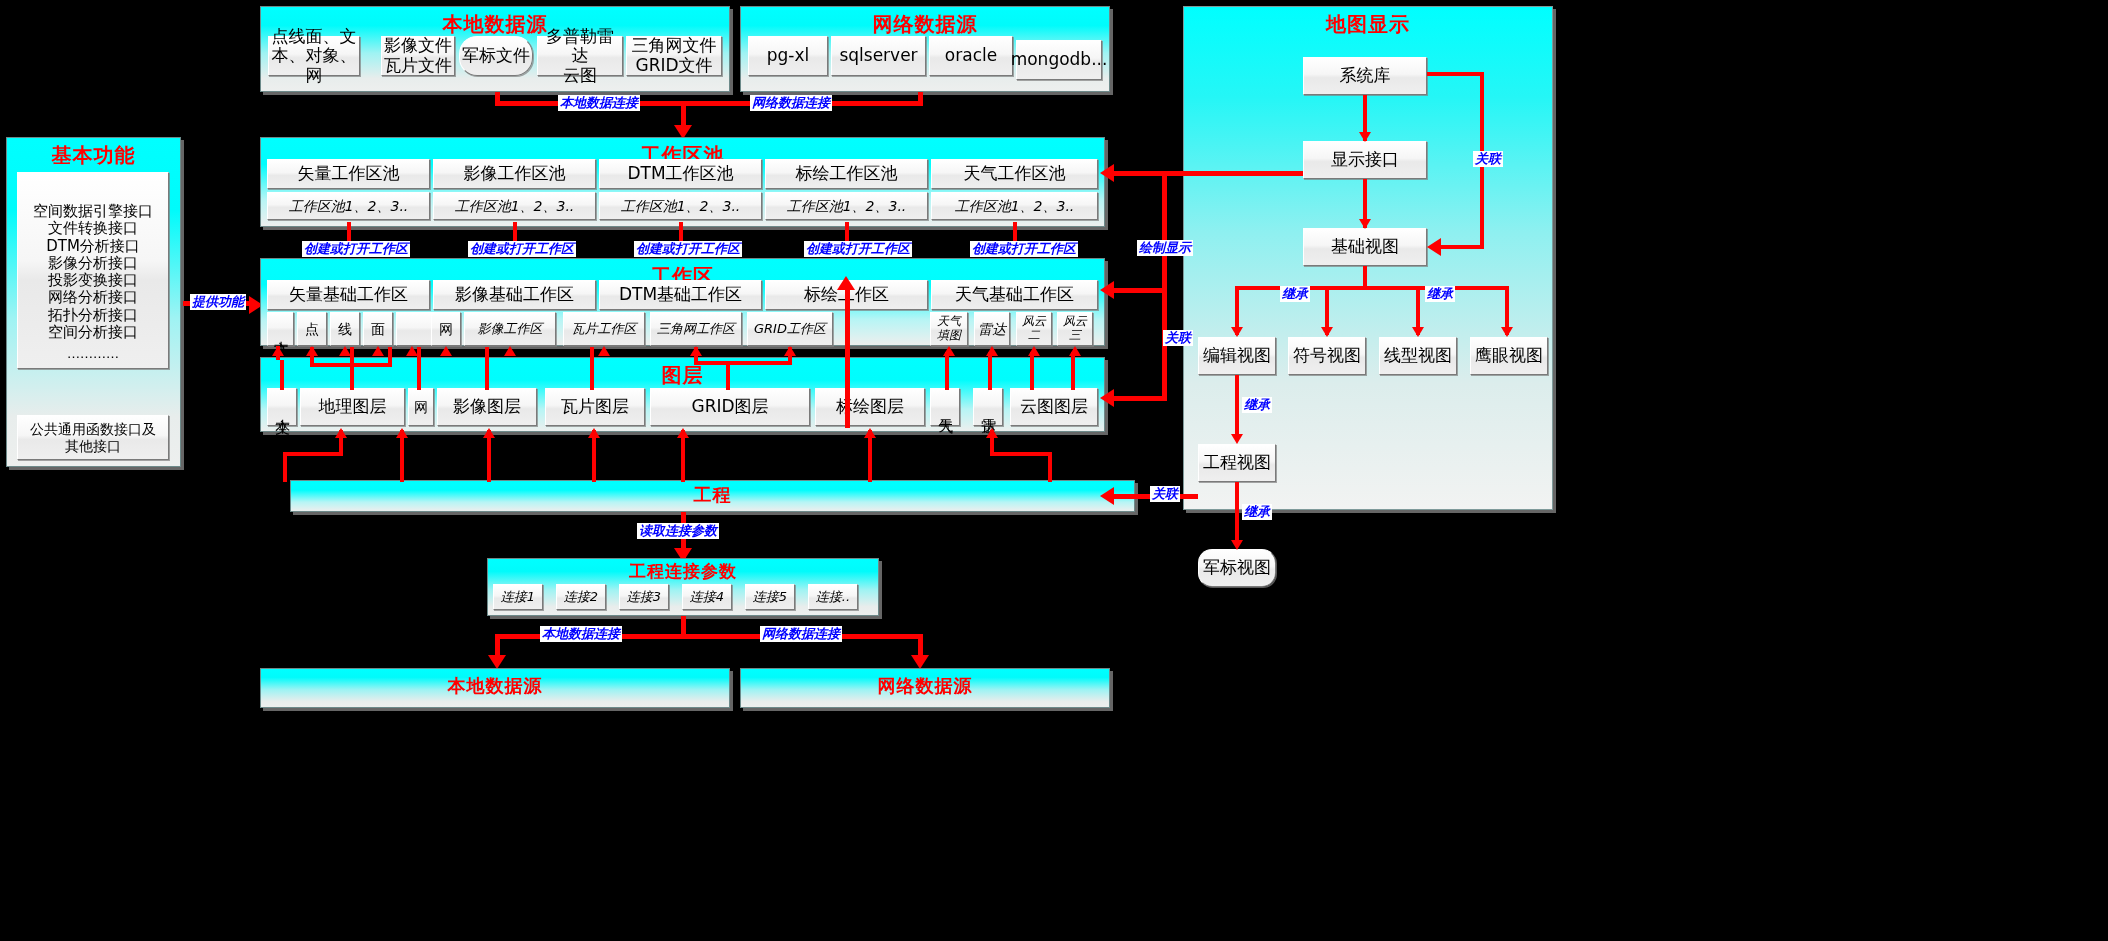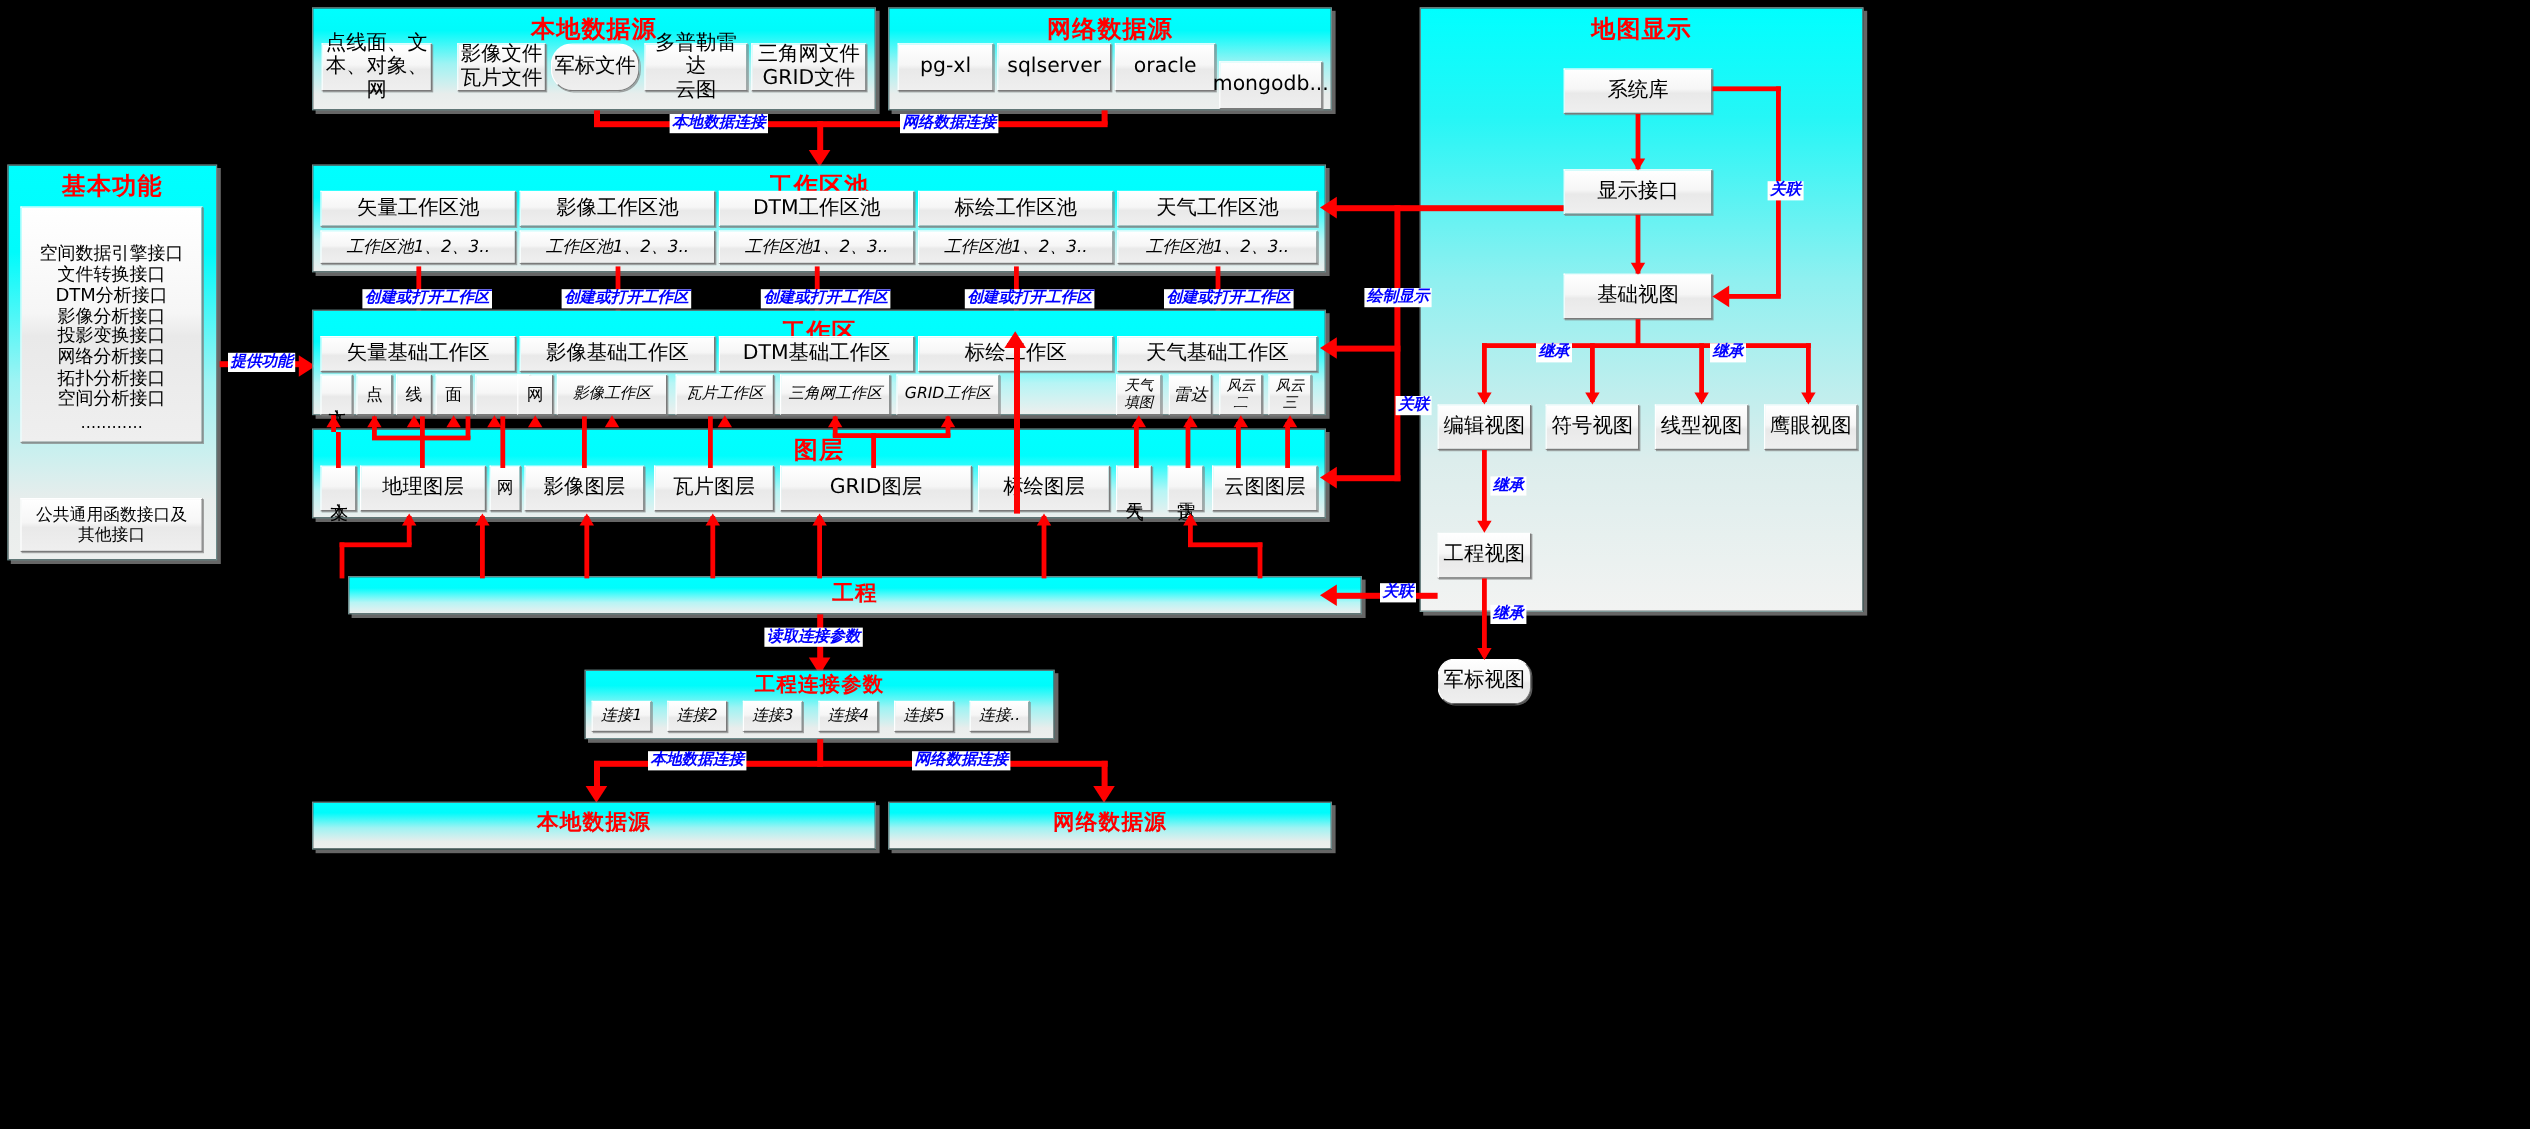--- a/index.html
+++ b/index.html
@@ -144,21 +144,21 @@
   </div>
   <div class="box" style="left:748px; top:36px; width:80px; height:40px;">
       <span>pg-xl</span>
     </div>
   <div class="box" style="left:831px; top:36px; width:95px; height:40px;">
       <span>sqlserver</span>
     </div>
   <div class="box" style="left:929px; top:36px; width:84px; height:40px;">
       <span>oracle</span>
     </div>
-  <div class="box" style="left:1016px; top:51px; width:86px; height:40px;">
+  <div class="box" style="left:1016px; top:40px; width:86px; height:40px;">
       <span>mongodb...</span>
     </div>
 
   <div class="vline" style="left:495px; top:92px; width:5px; height:12px;"></div>
   <div class="hline" style="left:495px; top:101px; width:190px; height:5px;"></div>
   <div class="vline" style="left:918px; top:92px; width:5px; height:12px;"></div>
   <div class="hline" style="left:681px; top:101px; width:242px; height:5px;"></div>
   <div class="vline" style="left:681px; top:101px; width:5px; height:26px;"></div>
   <div class="arrow-d" style="left:674px; top:125px;"></div>
 
@@ -166,21 +166,21 @@
   <div class="edge-label" style="left:750px; top:95px;">网络数据连接</div>
 
   <div class="panel" style="left:6px; top:137px; width:175px; height:330px;">
     <div class="panel-title">基本功能</div>
   </div>
   <div class="box" style="left:17px; top:172px; width:152px; height:197px; display:block; padding-top:30px; font-size:15px;">
     <div style="text-align:center;">空间数据引擎接口</div>
     <div style="text-align:center;">文件转换接口</div>
     <div style="text-align:center;">DTM分析接口</div>
     <div style="text-align:center;">影像分析接口</div>
-    <div style="text-align:center;font-family:Liberation Serif, serif;">投影变换接口</div>
+    <div style="text-align:center;">投影变换接口</div>
     <div style="text-align:center;">网络分析接口</div>
     <div style="text-align:center;">拓扑分析接口</div>
     <div style="text-align:center;">空间分析接口</div>
     <div style="text-align:center; font-size:13px; padding-top:6px;">…………</div>
   </div>
   <div class="box" style="left:17px; top:415px; width:152px; height:45px; font-size:14px;">
     <span style="white-space:pre-line">公共通用函数接口及
 其他接口</span>
   </div>
 

